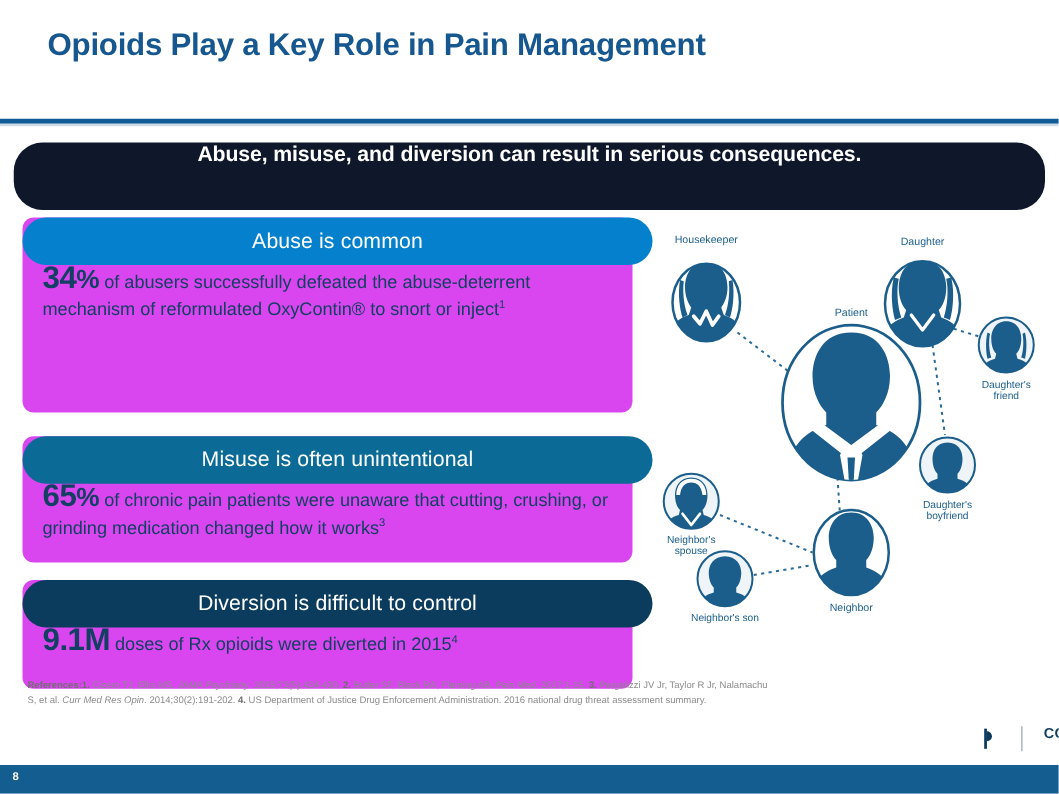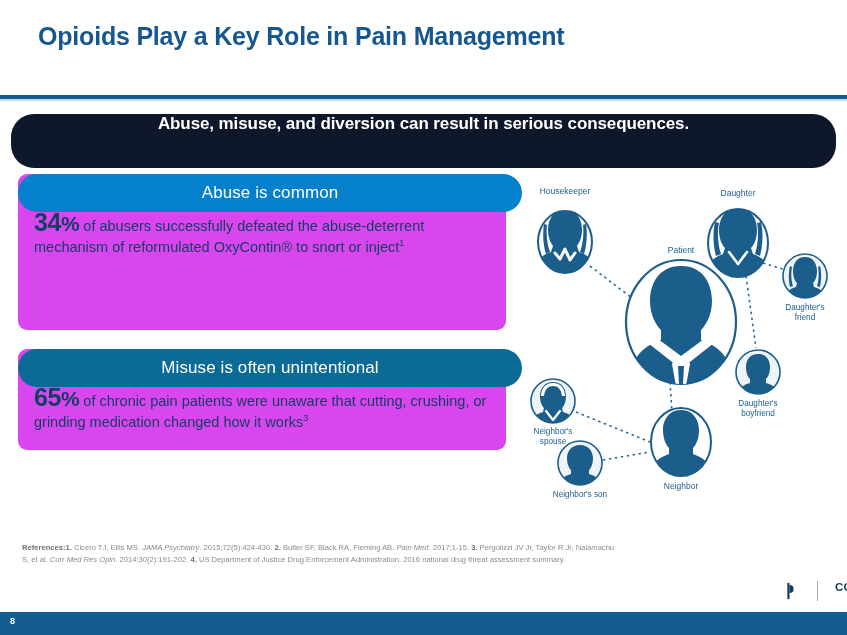--- a/index.html
+++ b/index.html
@@ -139,20 +139,30 @@
     <div class="card-head">
       <span class="card-head-text">Misuse is often unintentional</span>
     </div>
     <div class="card-body">
       <div class="stat-block">
         <span class="stat-num"><span>65</span><span class="pct">%</span></span><span> of chronic pain patients were unaware that cutting, crushing, or grinding medication changed how it works</span><sup>3</sup>
       </div>
     </div>
   </div>
 
+  <div class="card" id="card-diversion">
+    <div class="card-head">
+      <span class="card-head-text">Diversion is difficult to control</span>
+    </div>
+    <div class="card-body">
+      <div class="stat-block">
+        <span class="stat-num"><span>9.1</span><span>M</span></span><span> doses of Rx opioids were diverted in 2015</span><sup>4</sup>
+      </div>
+    </div>
+  </div>
 
   <div class="diagram">
     <svg width="327" height="380" viewBox="0 0 327 380" xmlns="http://www.w3.org/2000/svg">
       <defs>
         <clipPath id="clipHousekeeper">
             <ellipse cx="45" cy="62" rx="27" ry="31"></ellipse>
           </clipPath>
         <clipPath id="clipPatient">
             <ellipse cx="161" cy="142" rx="55" ry="62"></ellipse>
           </clipPath>

